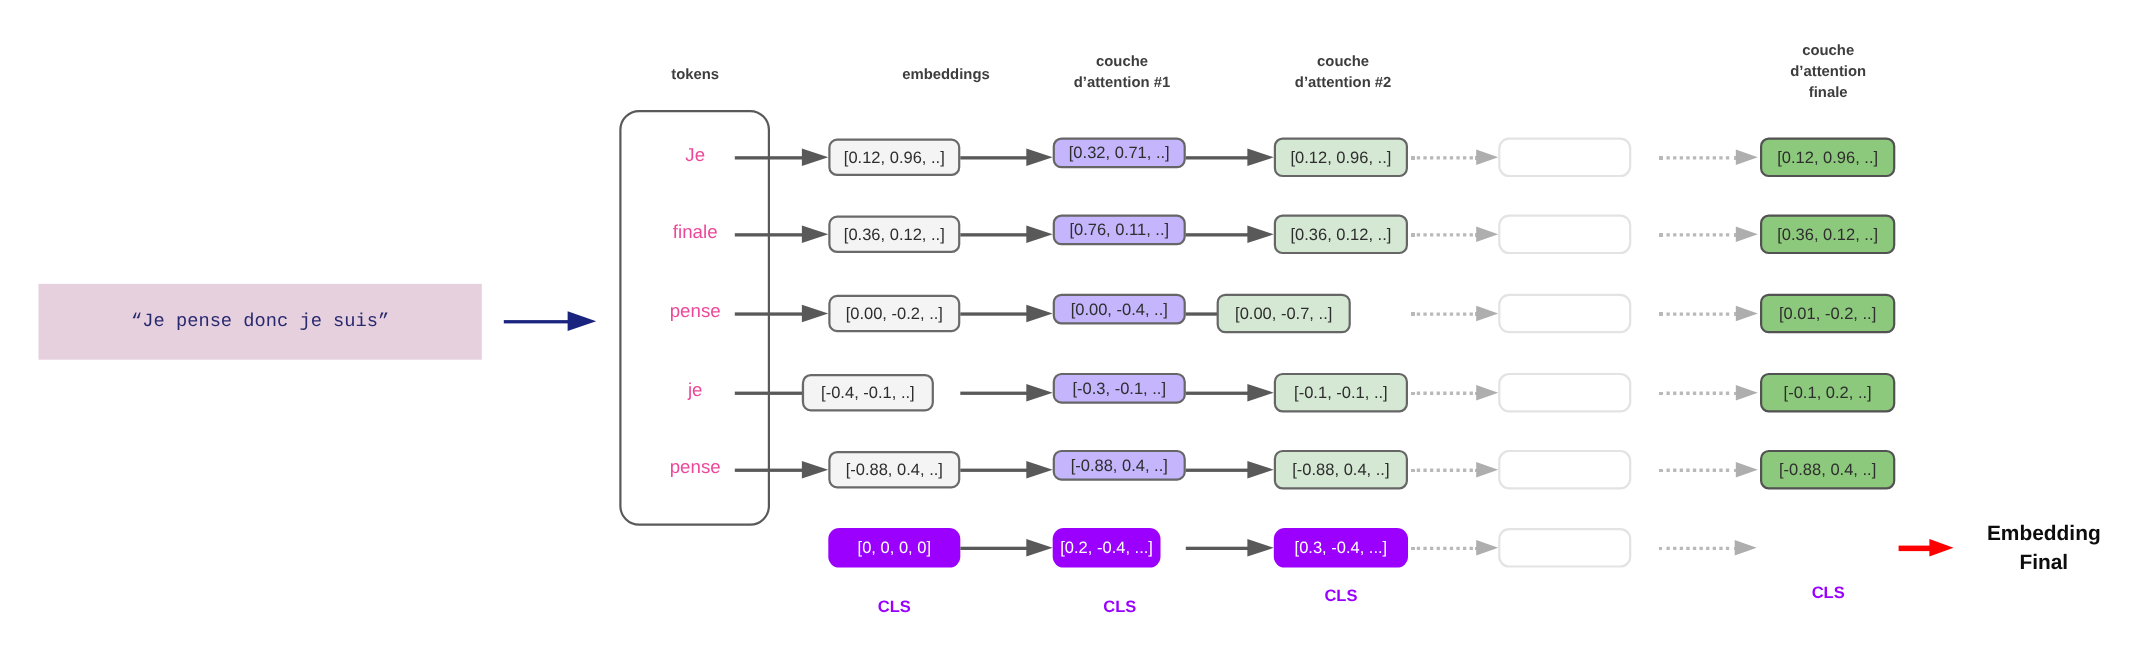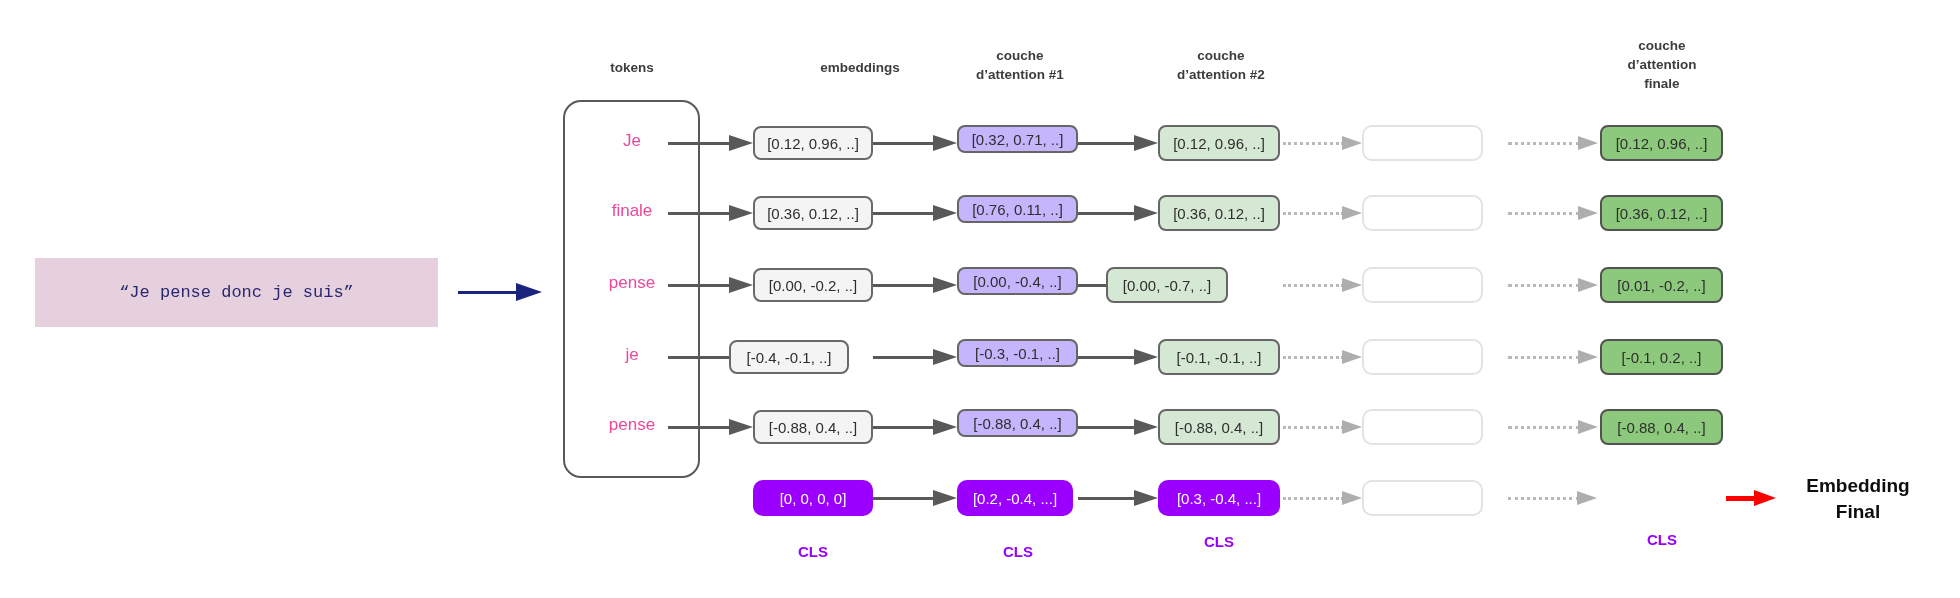--- a/index.html
+++ b/index.html
@@ -175,21 +175,21 @@
   <div class="box empty" style="left:1362px;top:409px"></div>
   <div class="arr dot" style="left:1508px;top:418px;width:90px"></div>
   <div class="box fin" style="left:1600px;top:409px">
       <span class="v">[-0.88, 0.4, ..]</span>
     </div>
 
   <div class="box pur" style="left:753px;top:480px">
       <span class="v">[0, 0, 0, 0]</span>
     </div>
   <div class="arr" style="left:873px;top:489px;width:84px"></div>
-  <div class="box pur" style="left:957px;top:480px;width:116px">
+  <div class="box pur" style="left:957px;top:480px;width:98px">
       <span class="v">[0.2, -0.4, ...]</span>
     </div>
   <div class="arr" style="left:1078px;top:489px;width:80px"></div>
   <div class="box pur" style="left:1158px;top:480px;width:122px">
       <span class="v">[0.3, -0.4, ...]</span>
     </div>
   <div class="arr dot" style="left:1283px;top:489px;width:79px"></div>
   <div class="box empty" style="left:1362px;top:480px"></div>
   <div class="arr dot" style="left:1508px;top:489px;width:89px"></div>
   <div class="arr red" style="left:1726px;top:489px;width:50px"></div>

